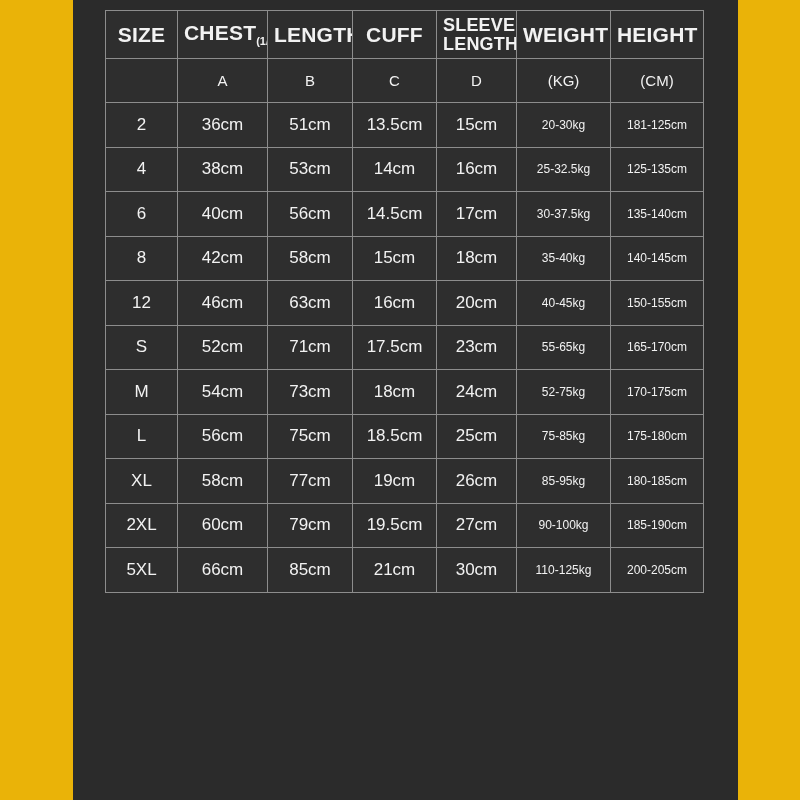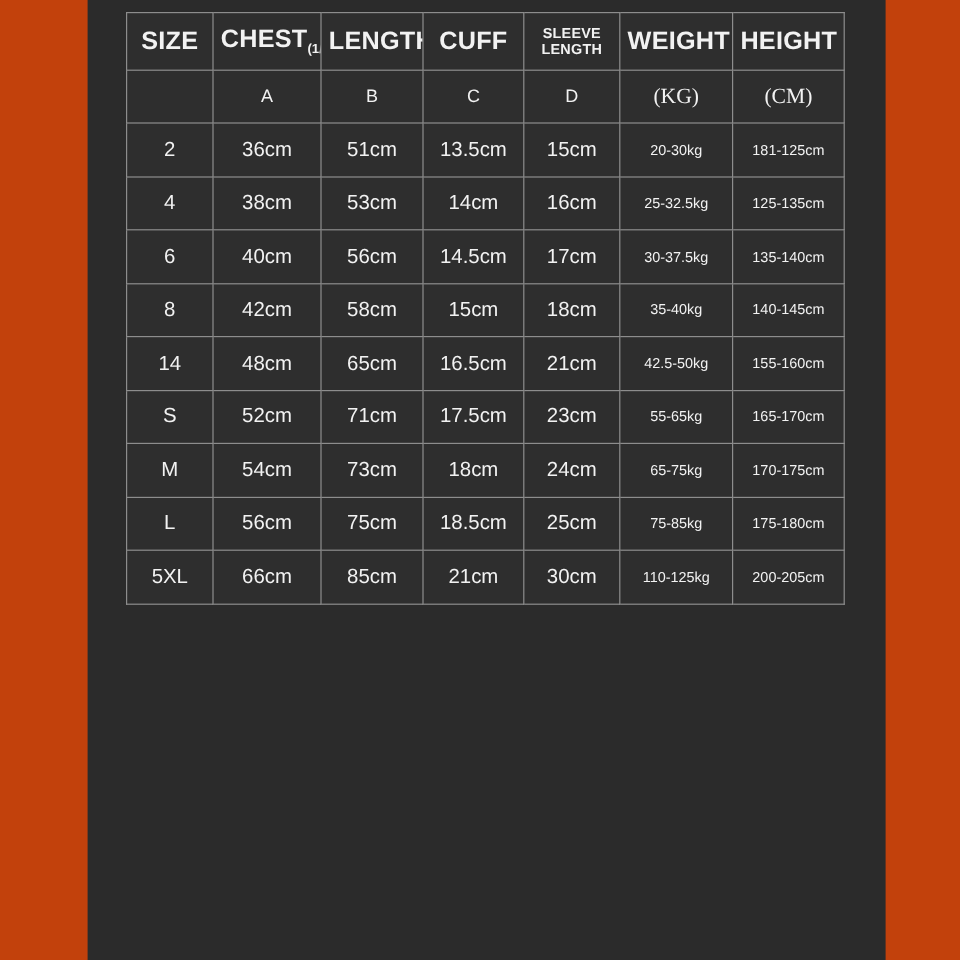--- a/index.html
+++ b/index.html
@@ -4,21 +4,21 @@
 <style>
   html, body {
     margin: 0;
     padding: 0;
     background: #ffffff;
   }
   #page {
     position: relative;
     width: 800px;
     height: 800px;
-    background: #c2410c;
+    background: #eab308;
     overflow: hidden;
     font-family: "Liberation Sans", sans-serif;
   }
   
   #panel {
     position: absolute;
     left: 73px;
     top: 0;
     width: 665px;
     height: 800px;
@@ -55,39 +55,38 @@
   
   tr.head-row td {
     height: 47px;
     font-size: 21px;
     font-weight: bold;
     text-align: center;
     letter-spacing: 0.2px;
     line-height: 1.0;
   }
   tr.head-row td.sleeve-head {
-    font-size: 12px;
+    font-size: 18px;
     line-height: 1.05;
   }
   .sub-frac {
     font-size: 11px;
     font-weight: bold;
     vertical-align: sub;
     letter-spacing: 0;
   }
   
   tr.code-row td {
     height: 43px;
     font-size: 15px;
     text-align: center;
     color: #e8e8e8;
   }
   tr.code-row td.unit-cell {
-    font-size: 18px;
-    font-family: Liberation Serif, serif;
+    font-size: 15px;
   }
   
   tr.data-row td {
     height: 43.5px;
     font-size: 17px;
     text-align: center;
     color: #f0f0f0;
   }
   tr.data-row td.col-weight,
   tr.data-row td.col-height {
@@ -163,56 +162,74 @@
         <tr class="data-row">
           <td class="col-size">8</td>
           <td class="col-chest">42cm</td>
           <td class="col-length">58cm</td>
           <td class="col-cuff">15cm</td>
           <td class="col-sleeve">18cm</td>
           <td class="col-weight">35-40kg</td>
           <td class="col-height">140-145cm</td>
         </tr>
         <tr class="data-row">
-          <td class="col-size">14</td>
-          <td class="col-chest">48cm</td>
-          <td class="col-length">65cm</td>
-          <td class="col-cuff">16.5cm</td>
-          <td class="col-sleeve">21cm</td>
-          <td class="col-weight">42.5-50kg</td>
-          <td class="col-height">155-160cm</td>
+          <td class="col-size">12</td>
+          <td class="col-chest">46cm</td>
+          <td class="col-length">63cm</td>
+          <td class="col-cuff">16cm</td>
+          <td class="col-sleeve">20cm</td>
+          <td class="col-weight">40-45kg</td>
+          <td class="col-height">150-155cm</td>
         </tr>
         <tr class="data-row">
           <td class="col-size">S</td>
           <td class="col-chest">52cm</td>
           <td class="col-length">71cm</td>
           <td class="col-cuff">17.5cm</td>
           <td class="col-sleeve">23cm</td>
           <td class="col-weight">55-65kg</td>
           <td class="col-height">165-170cm</td>
         </tr>
         <tr class="data-row">
           <td class="col-size">M</td>
           <td class="col-chest">54cm</td>
           <td class="col-length">73cm</td>
           <td class="col-cuff">18cm</td>
           <td class="col-sleeve">24cm</td>
-          <td class="col-weight">65-75kg</td>
+          <td class="col-weight">52-75kg</td>
           <td class="col-height">170-175cm</td>
         </tr>
         <tr class="data-row">
           <td class="col-size">L</td>
           <td class="col-chest">56cm</td>
           <td class="col-length">75cm</td>
           <td class="col-cuff">18.5cm</td>
           <td class="col-sleeve">25cm</td>
           <td class="col-weight">75-85kg</td>
           <td class="col-height">175-180cm</td>
         </tr>
         <tr class="data-row">
+          <td class="col-size">XL</td>
+          <td class="col-chest">58cm</td>
+          <td class="col-length">77cm</td>
+          <td class="col-cuff">19cm</td>
+          <td class="col-sleeve">26cm</td>
+          <td class="col-weight">85-95kg</td>
+          <td class="col-height">180-185cm</td>
+        </tr>
+        <tr class="data-row">
+          <td class="col-size">2XL</td>
+          <td class="col-chest">60cm</td>
+          <td class="col-length">79cm</td>
+          <td class="col-cuff">19.5cm</td>
+          <td class="col-sleeve">27cm</td>
+          <td class="col-weight">90-100kg</td>
+          <td class="col-height">185-190cm</td>
+        </tr>
+        <tr class="data-row">
           <td class="col-size">5XL</td>
           <td class="col-chest">66cm</td>
           <td class="col-length">85cm</td>
           <td class="col-cuff">21cm</td>
           <td class="col-sleeve">30cm</td>
           <td class="col-weight">110-125kg</td>
           <td class="col-height">200-205cm</td>
         </tr>
       </tbody>
   </table>

